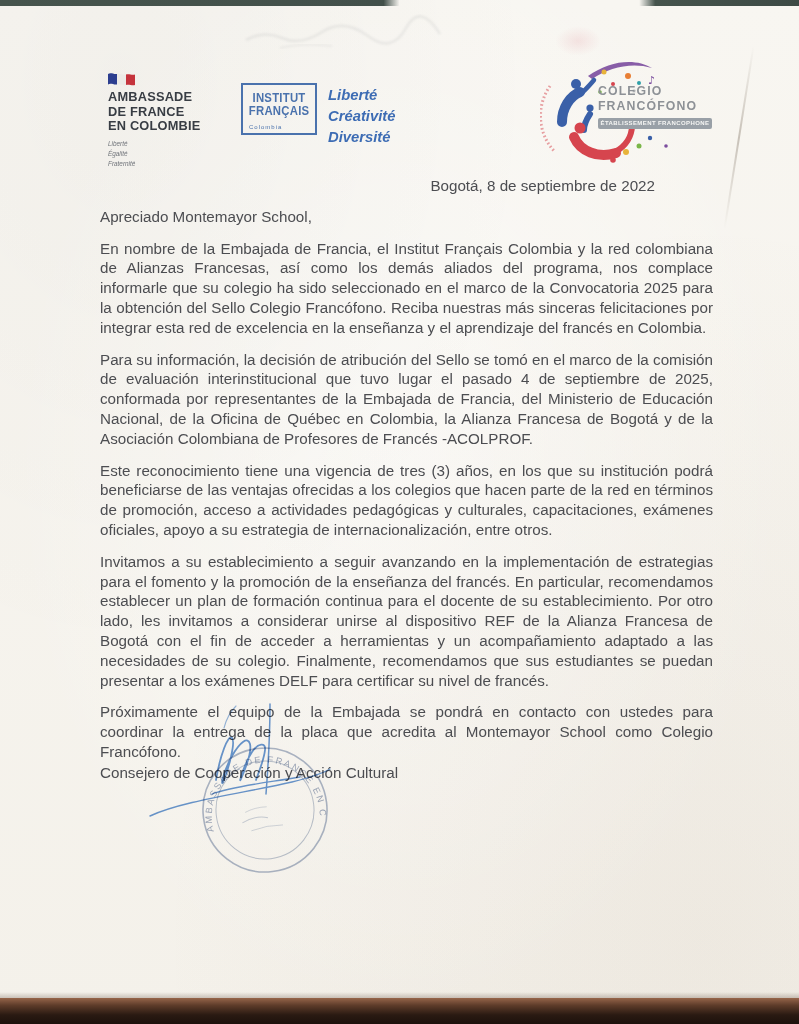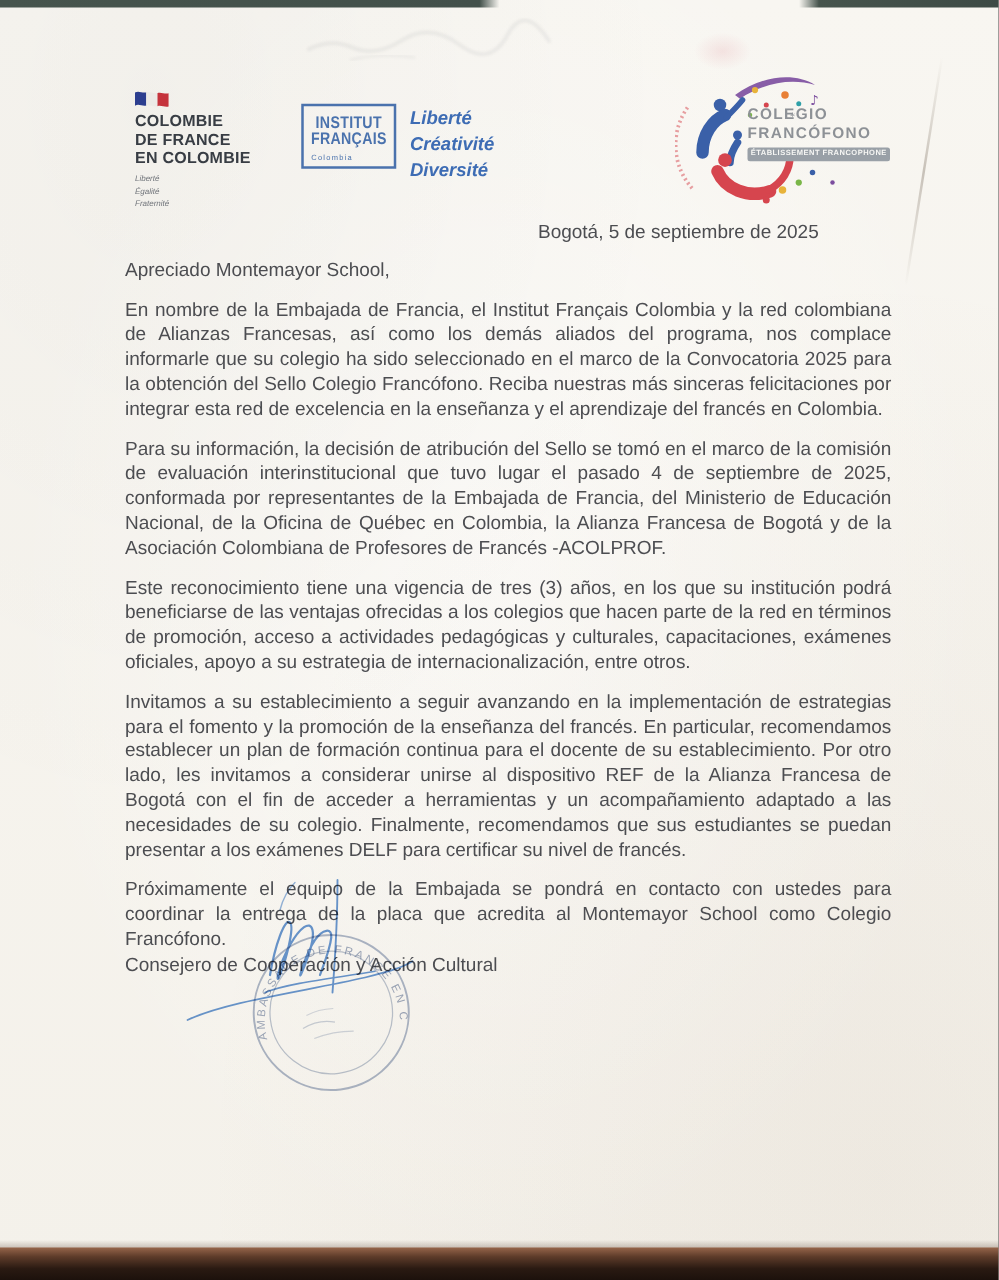--- a/index.html
+++ b/index.html
@@ -79,21 +79,21 @@
   </svg>
   <div class="wrinkle"></div>
 
   <div class="embassy">
     <svg class="flag" width="27" height="15" viewBox="0 0 27 15">
       <path d="M0,2 C3,0.2 6,2.8 9,1.9 L9,12.4 C6,13.3 3,10.7 0,12.5 Z" fill="#2c3e8f"></path>
       <path d="M9,1.9 C12,1 15,3.4 18,2.4 L18,12.9 C15,13.9 12,11.5 9,12.4 Z" fill="#eceae6"></path>
       <path d="M18,2.4 C21,1.4 24,3.6 27,2.6 L27,13.1 C24,14.1 21,11.9 18,12.9 Z" fill="#c5333c"></path>
     </svg>
     <div class="name">
-      <div>COLOMBIE</div>
+      <div>AMBASSADE</div>
       <div>DE FRANCE</div>
       <div>EN COLOMBIE</div>
     </div>
     <div class="motto">
       <div>Liberté</div>
       <div>Égalité</div>
       <div>Fraternité</div>
     </div>
   </div>
 
@@ -143,21 +143,21 @@
       <text x="92" y="38" font-size="8" fill="#8d9196" font-family="DejaVu Sans, sans-serif">*</text>
     </svg>
     <div class="ctext">
       <div>COLEGIO</div>
       <div>FRANCÓFONO</div>
     </div>
     <div class="badge">ÉTABLISSEMENT FRANCOPHONE</div>
   </div>
 
   <div class="letter">
-    <div class="date">Bogotá, 5 de septiembre de 2025</div>
+    <div class="date">Bogotá, 8 de septiembre de 2022</div>
     <div class="salutation">Apreciado Montemayor School,</div>
     <p>En nombre de la Embajada de Francia, el Institut Français Colombia y la red colombiana de Alianzas Francesas, así como los demás aliados del programa, nos complace informarle que su colegio ha sido seleccionado en el marco de la Convocatoria 2025 para la obtención del Sello Colegio Francófono. Reciba nuestras más sinceras felicitaciones por integrar esta red de excelencia en la enseñanza y el aprendizaje del francés en Colombia.</p>
     <p>Para su información, la decisión de atribución del Sello se tomó en el marco de la comisión de evaluación interinstitucional que tuvo lugar el pasado 4 de septiembre de 2025, conformada por representantes de la Embajada de Francia, del Ministerio de Educación Nacional, de la Oficina de Québec en Colombia, la Alianza Francesa de Bogotá y de la Asociación Colombiana de Profesores de Francés -ACOLPROF.</p>
     <p>Este reconocimiento tiene una vigencia de tres (3) años, en los que su institución podrá beneficiarse de las ventajas ofrecidas a los colegios que hacen parte de la red en términos de promoción, acceso a actividades pedagógicas y culturales, capacitaciones, exámenes oficiales, apoyo a su estrategia de internacionalización, entre otros.</p>
     <p>Invitamos a su establecimiento a seguir avanzando en la implementación de estrategias para el fomento y la promoción de la enseñanza del francés. En particular, recomendamos establecer un plan de formación continua para el docente de su establecimiento. Por otro lado, les invitamos a considerar unirse al dispositivo REF de la Alianza Francesa de Bogotá con el fin de acceder a herramientas y un acompañamiento adaptado a las necesidades de su colegio. Finalmente, recomendamos que sus estudiantes se puedan presentar a los exámenes DELF para certificar su nivel de francés.</p>
     <p>Próximamente el equipo de la Embajada se pondrá en contacto con ustedes para coordinar la entrega de la placa que acredita al Montemayor School como Colegio Francófono.</p>
 
     <div class="sig-block">
 
       <svg class="stamp" width="132" height="132" viewBox="0 0 132 132" style="transform:rotate(-7deg);">

